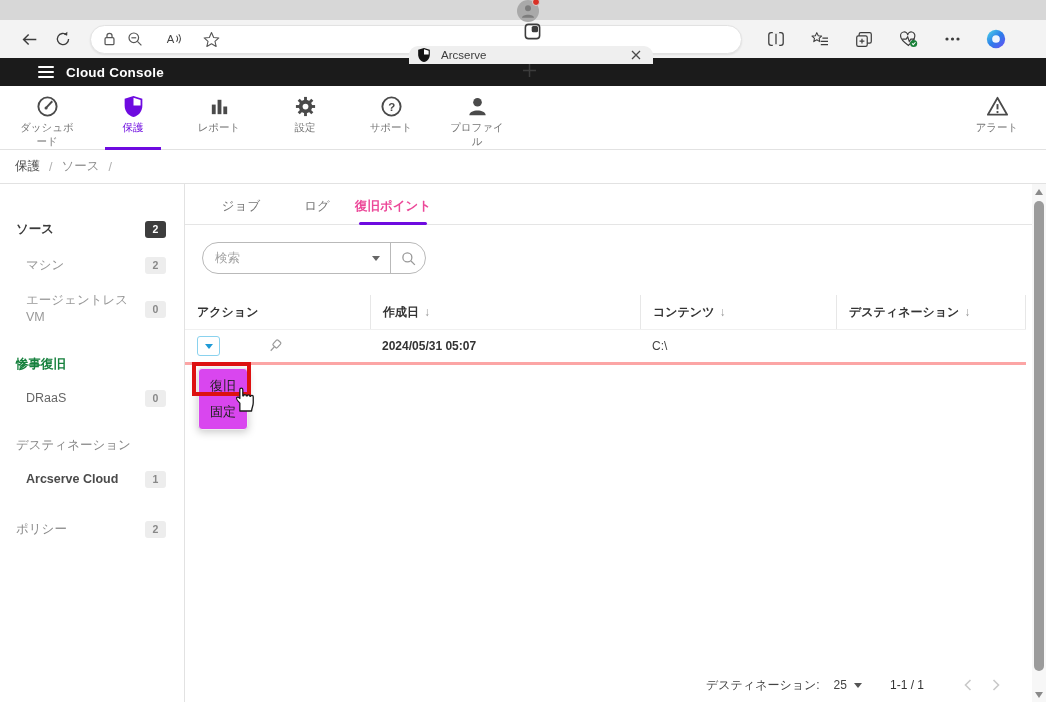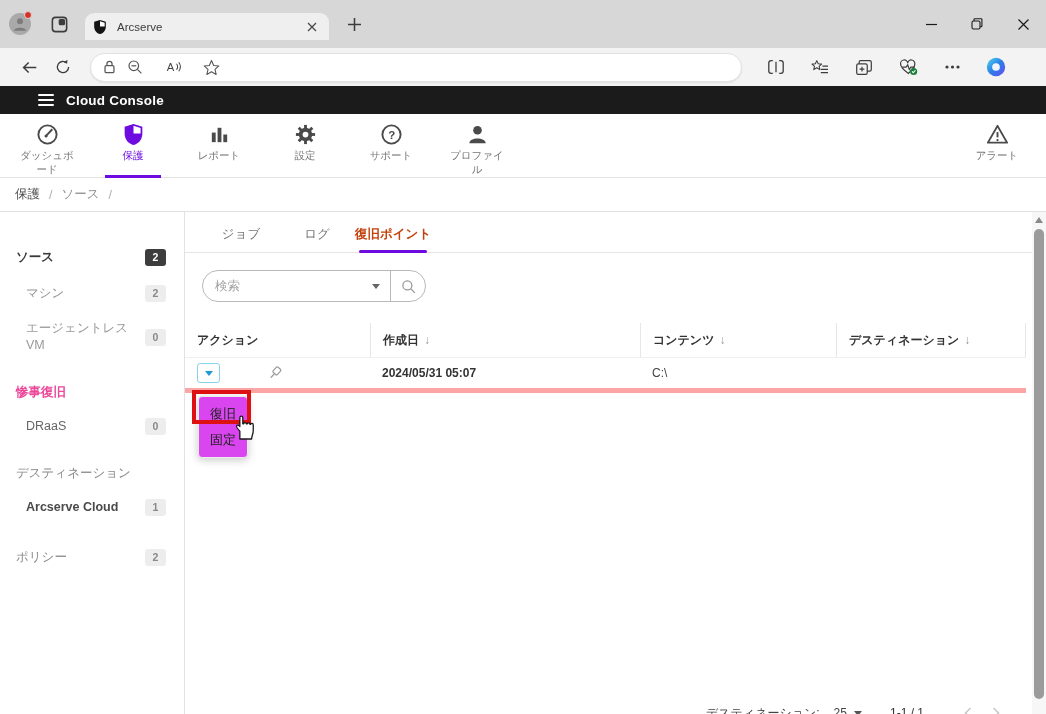--- a/index.html
+++ b/index.html
@@ -1,20 +1,20 @@
 <!DOCTYPE html>
 <html><head>
 <meta charset="utf-8">
 <style>
   * { margin:0; padding:0; box-sizing:border-box; }
   html,body { width:1046px; height:714px; overflow:hidden; background:#fff;
     font-family:"Liberation Sans","DejaVu Sans",sans-serif; }
 
   
-  .titlebar { height:48px; background:#d7d7d7; display:flex; align-items:center; position:relative; }
+  .titlebar { height:20px; background:#d7d7d7; display:flex; align-items:center; position:relative;flex-direction:column; }
   .avatar { width:22px; height:22px; border-radius:50%; background:#a9a9a9; margin-left:9px; position:relative; flex:none; }
   .avatar svg { position:absolute; left:3px; top:3px; }
   .avatar .dot { position:absolute; right:-1px; top:-2px; width:8px; height:8px; border-radius:50%;
     background:#d93025; border:1.5px solid #d7d7d7; }
   .ws-icon { margin-left:19px; flex:none; }
   .tab { margin-left:16px; margin-top:5px; width:244px; height:27px; background:#efefef;
     border-radius:9px 9px 0 0; display:flex; align-items:center; padding:0 8px; }
   .tab-title { font-size:11.5px; color:#3c3c3c; margin-left:10px; flex:1; }
   .tab-close { width:18px; height:18px; display:flex; align-items:center; justify-content:center; border-radius:4px; }
   .newtab { margin-left:12px; width:26px; height:26px; display:flex; align-items:center; justify-content:center; }
@@ -58,50 +58,50 @@
   .bodyarea { position:relative; display:flex; height:518px; }
 
   .sidebar { width:185px; border-right:1px solid #e2e2e2; padding-top:27px; flex:none; }
   .sb-row { display:flex; align-items:center; justify-content:space-between; padding:0 18px 0 16px; height:36px; }
   .sb-row.indent { padding-left:26px; }
   .sb-row.twoline { height:52px; }
   .sb-label { font-size:12.5px; color:#999; line-height:1.35; }
   .sb-row.top .sb-label { color:#3a3a3a; font-weight:700; }
   .sb-row.med .sb-label { color:#666; }
   .sb-header { padding:0 16px; height:32px; display:flex; align-items:center; margin-top:13px; }
-  .sb-header .sb-label { color:#ec4899; font-weight:700; }
+  .sb-header .sb-label { color:#15803d; font-weight:700; }
   .badge { min-width:21px; height:17px; border-radius:3px; background:#ededed; color:#888;
     font-size:10.5px; font-weight:700; display:flex; align-items:center; justify-content:center; padding:0 4px; flex:none; }
   .badge.dark { background:#3d3d3d; color:#fff; }
   .gap14 { margin-top:14px; }
 
   .main { flex:1; position:relative; margin-right:14px; }
 
   .tabsrow { height:41px; border-bottom:1px solid #e5e5e5; display:flex; padding-left:18px; }
   .ctab { min-width:76px; text-align:center; font-size:12.5px; color:#777; padding-top:14px; position:relative; }
-  .ctab.selected { color:#c2410c; font-weight:700; }
+  .ctab.selected { color:#ec4899; font-weight:700; }
   .ctab.selected::after { content:""; position:absolute; left:4px; right:4px; bottom:-1px; height:3px; background:#6e0be0; border-radius:2px; }
 
   .searchbox { margin:17px 0 0 17px; width:224px; height:32px; border:1px solid #b9b9b9; border-radius:16px;
     display:flex; align-items:center; padding:0 0 0 12px; }
   .searchbox input { border:none; outline:none; background:transparent; flex:1; font-size:12.5px; color:#0f172a; min-width:0;
     font-family:inherit; }
   .searchbox input::placeholder { color:#a3a3a3; }
   .caret-down { width:0; height:0; border-left:4.5px solid transparent; border-right:4.5px solid transparent;
     border-top:5.5px solid #666; margin:0 10px; }
   .search-div { width:1px; height:31px; background:#b9b9b9; }
   .search-mag { width:34px; display:flex; align-items:center; justify-content:center; }
 
   .thead { margin-top:21px; width:841px; height:35px; display:flex; border-bottom:1px solid #f0f0f0; }
   .th { display:flex; align-items:center; gap:5px; font-size:12px; color:#333; font-weight:700; padding-left:12px; }
   .th .sort { color:#999; font-weight:400; font-size:12px; }
   .th1 { width:185px; } .th2 { width:270px; border-left:1px solid #e7e7e7; }
   .th3 { width:196px; border-left:1px solid #e7e7e7; } .th4 { width:190px; border-left:1px solid #e7e7e7; border-right:1px solid #e7e7e7; }
 
-  .trow { width:841px; height:35px; display:flex; border-bottom:5px solid #fca5a5; }
+  .trow { width:841px; height:35px; display:flex; border-bottom:3px solid #fca5a5; }
   .td { display:flex; align-items:center; padding-left:12px; font-size:12px; color:#444; }
   .td1 { width:185px; } .td2 { width:270px; font-weight:700; color:#333; } .td3 { width:196px; } .td4 { width:190px; }
   .dd-btn { width:23px; height:20px; border:1.5px solid #8ad2ee; border-radius:3px;
     display:flex; align-items:center; justify-content:center; background:#fff; }
   .dd-btn i { width:0; height:0; border-left:4px solid transparent; border-right:4px solid transparent; border-top:5px solid #1f9ad6; }
   .pin-wrap { margin-left:46px; display:flex; align-items:center; }
 
   .action-menu { position:absolute; left:13px; top:184px; width:50px; background:#d946ef;
     border:1px solid #ececec; border-radius:4px; box-shadow:0 2px 8px rgba(0,0,0,.22); padding:4px 0; z-index:3; }
   .menu-item { height:26px; display:flex; align-items:center; justify-content:center; font-size:13px; color:#222; }

